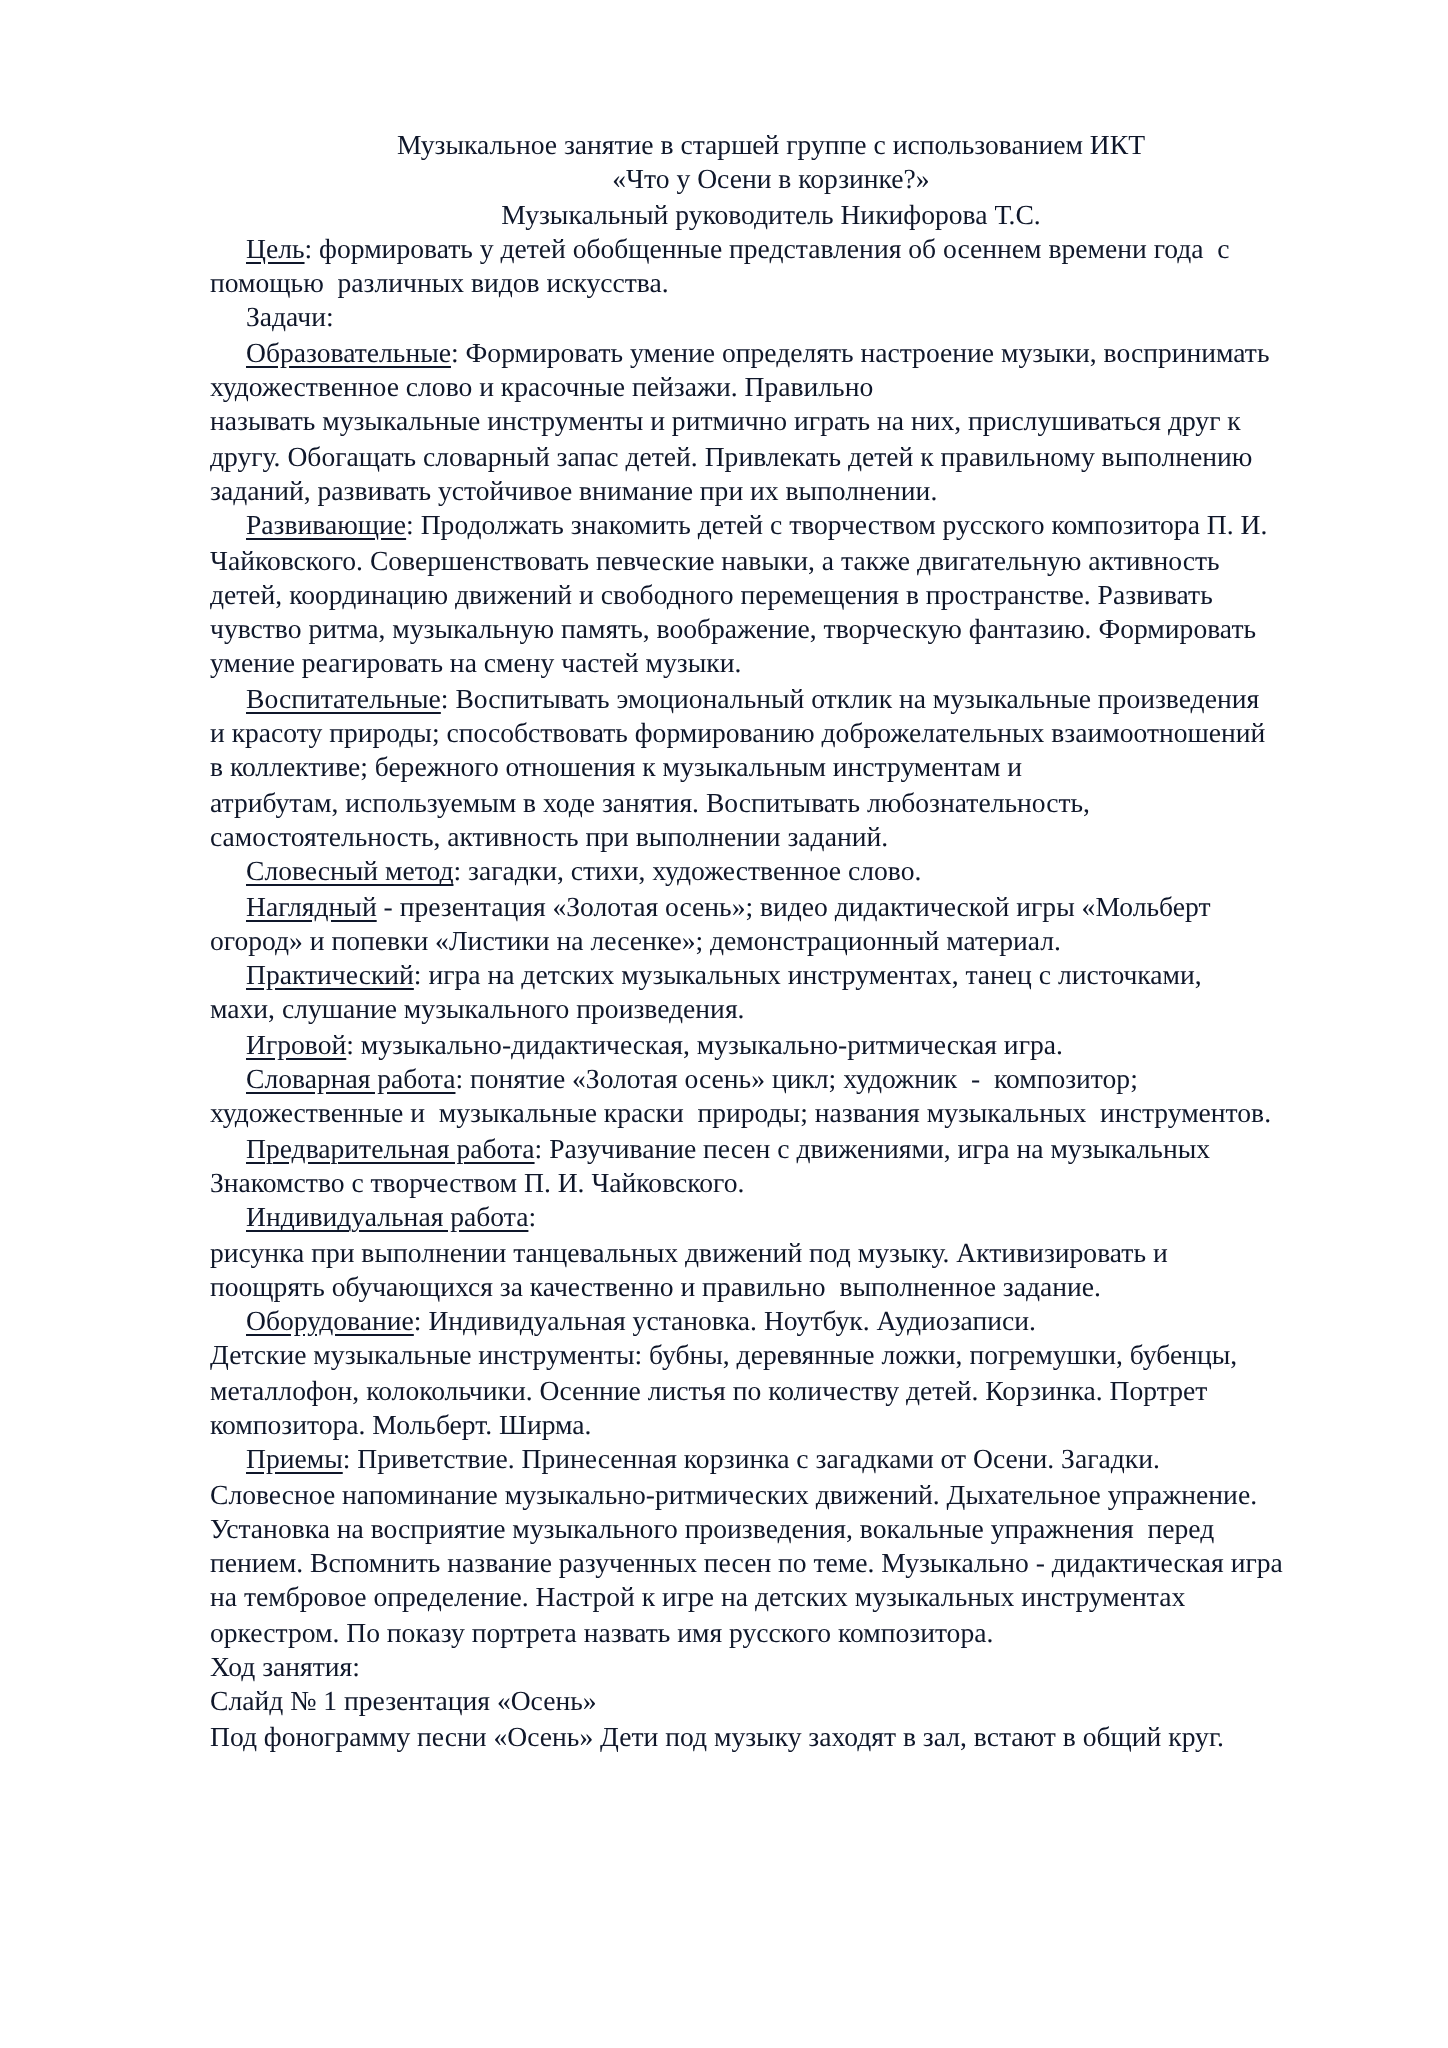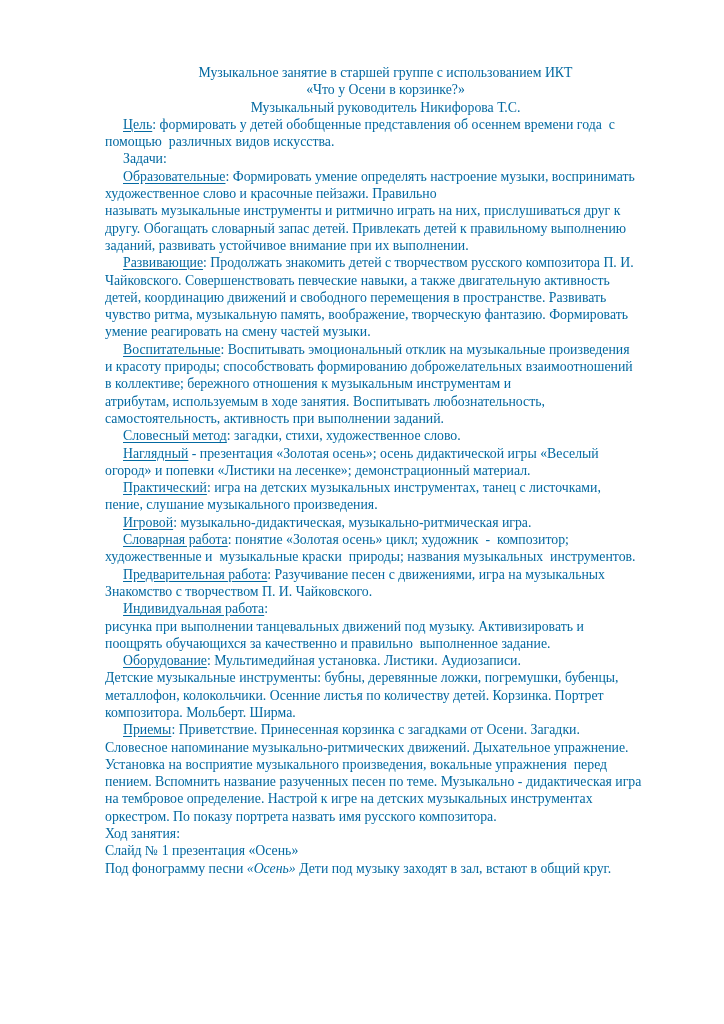--- a/index.html
+++ b/index.html
@@ -11,39 +11,38 @@
     position: relative;
     width: 724px;
     height: 1024px;
     box-sizing: border-box;
     background: #ffffff;
     padding: 64px 58px 0 105px;
     overflow: hidden;
     font-family: "Liberation Serif", "DejaVu Serif", serif;
     font-size: 13.8px;
     line-height: 17.3px;
-    color: #0369a1;
+    color: #0f172a;
   }
   .line {
     white-space: pre;
     min-height: 17.3px;
   }
   .line.c {
     text-align: center;
     white-space: normal;
   }
   .line.ind {
     padding-left: 18px;
   }
   .u {
     text-decoration: underline;
     text-underline-offset: 2px;
   }
   .it {
-    font-style: italic;
   }
 </style>
 </head>
 <body>
 
 <div class="page">
   <div id="doc-body">
       <div class="line c"><span class="">Музыкальное занятие в старшей  группе с использованием ИКТ</span></div>
       <div class="line c"><span class="">«Что у Осени в корзинке?»</span></div>
       <div class="line c"><span class="">Музыкальный руководитель Никифорова Т.С.</span></div>
@@ -59,33 +58,33 @@
       <div class="line"><span class="">Чайковского. Совершенствовать певческие навыки, а также двигательную активность</span></div>
       <div class="line"><span class="">детей, координацию движений и свободного перемещения в пространстве. Развивать</span></div>
       <div class="line"><span class="">чувство ритма, музыкальную память, воображение, творческую фантазию. Формировать</span></div>
       <div class="line"><span class="">умение реагировать на смену частей музыки.</span></div>
       <div class="line ind"><span class="u ">Воспитательные</span><span class="">: Воспитывать эмоциональный отклик на музыкальные произведения</span></div>
       <div class="line"><span class="">и красоту природы; способствовать формированию доброжелательных взаимоотношений</span></div>
       <div class="line"><span class="">в коллективе; бережного отношения к музыкальным инструментам и</span></div>
       <div class="line"><span class="">атрибутам, используемым в ходе занятия. Воспитывать любознательность,</span></div>
       <div class="line"><span class="">самостоятельность, активность при выполнении заданий.</span></div>
       <div class="line ind"><span class="u ">Словесный метод</span><span class="">: загадки, стихи, художественное слово.</span></div>
-      <div class="line ind"><span class="u ">Наглядный</span><span class=""> - презентация «Золотая осень»; осень дидактической игры «Веселый</span></div>
+      <div class="line ind"><span class="u ">Наглядный</span><span class=""> - презентация «Золотая осень»; видео дидактической игры «Мольберт</span></div>
       <div class="line"><span class="">огород» и попевки «Листики на лесенке»; демонстрационный материал.</span></div>
       <div class="line ind"><span class="u ">Практический</span><span class="">: игра на детских музыкальных инструментах, танец с листочками,</span></div>
-      <div class="line"><span class="">пение, слушание музыкального произведения.</span></div>
+      <div class="line"><span class="">махи, слушание музыкального произведения.</span></div>
       <div class="line ind"><span class="u ">Игровой</span><span class="">: музыкально-дидактическая, музыкально-ритмическая игра.</span></div>
       <div class="line ind"><span class="u ">Словарная работа</span><span class="">: понятие «Золотая осень» цикл; художник  -  композитор;</span></div>
       <div class="line"><span class="">художественные и  музыкальные краски  природы; названия музыкальных  инструментов.</span></div>
       <div class="line ind"><span class="u ">Предварительная работа</span><span class="">: Разучивание песен с движениями, игра на музыкальных</span></div>
       <div class="line"><span class="">Знакомство с творчеством П. И. Чайковского.</span></div>
       <div class="line ind"><span class="u ">Индивидуальная работа</span><span class="">:</span></div>
       <div class="line"><span class="">рисунка при выполнении танцевальных движений под музыку. Активизировать и</span></div>
       <div class="line"><span class="">поощрять обучающихся за качественно и правильно  выполненное задание.</span></div>
-      <div class="line ind"><span class="u ">Оборудование</span><span class="">: Мультимедийная установка. Листики. Аудиозаписи.</span></div>
+      <div class="line ind"><span class="u ">Оборудование</span><span class="">: Индивидуальная установка. Ноутбук. Аудиозаписи.</span></div>
       <div class="line"><span class="">Детские музыкальные инструменты: бубны, деревянные ложки, погремушки, бубенцы,</span></div>
       <div class="line"><span class="">металлофон, колокольчики. Осенние листья по количеству детей. Корзинка. Портрет</span></div>
       <div class="line"><span class="">композитора. Мольберт. Ширма.</span></div>
       <div class="line ind"><span class="u ">Приемы</span><span class="">: Приветствие. Принесенная корзинка с загадками от Осени. Загадки.</span></div>
       <div class="line"><span class="">Словесное напоминание музыкально-ритмических движений. Дыхательное упражнение.</span></div>
       <div class="line"><span class="">Установка на восприятие музыкального произведения, вокальные упражнения  перед</span></div>
       <div class="line"><span class="">пением. Вспомнить название разученных песен по теме. Музыкально - дидактическая игра</span></div>
       <div class="line"><span class="">на тембровое определение. Настрой к игре на детских музыкальных инструментах</span></div>
       <div class="line"><span class="">оркестром. По показу портрета назвать имя русского композитора.</span></div>
       <div class="line"><span class="">Ход занятия:</span></div>

